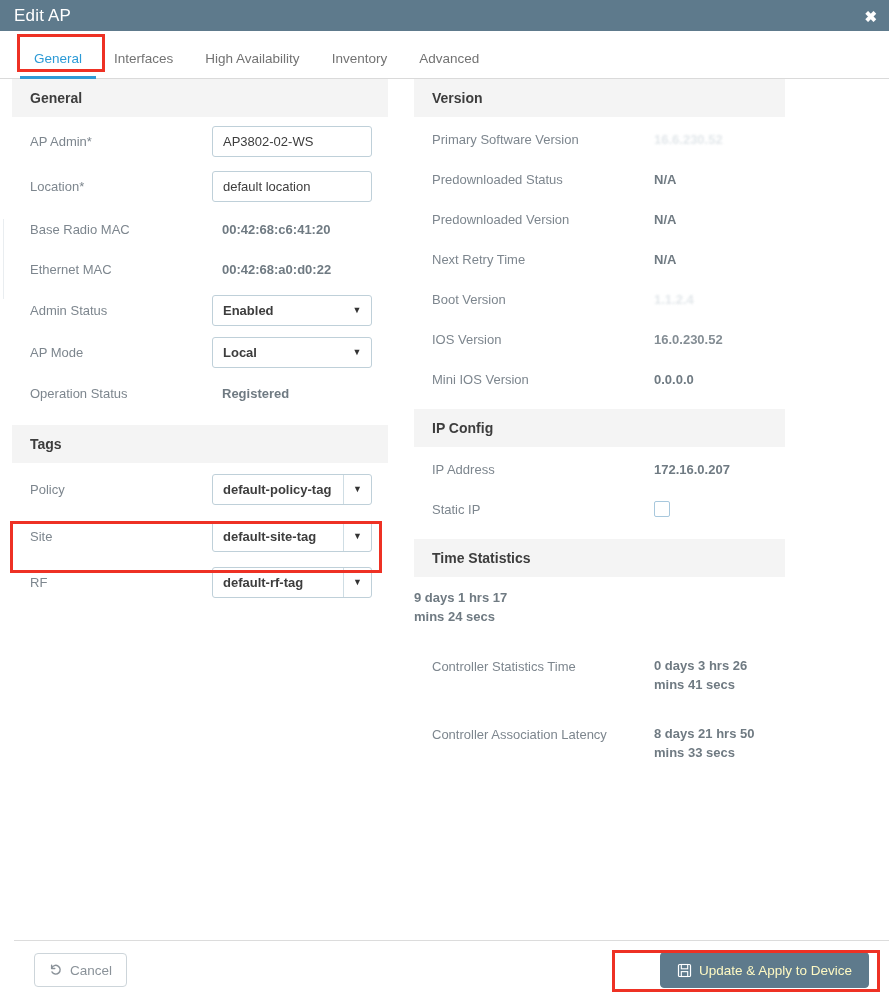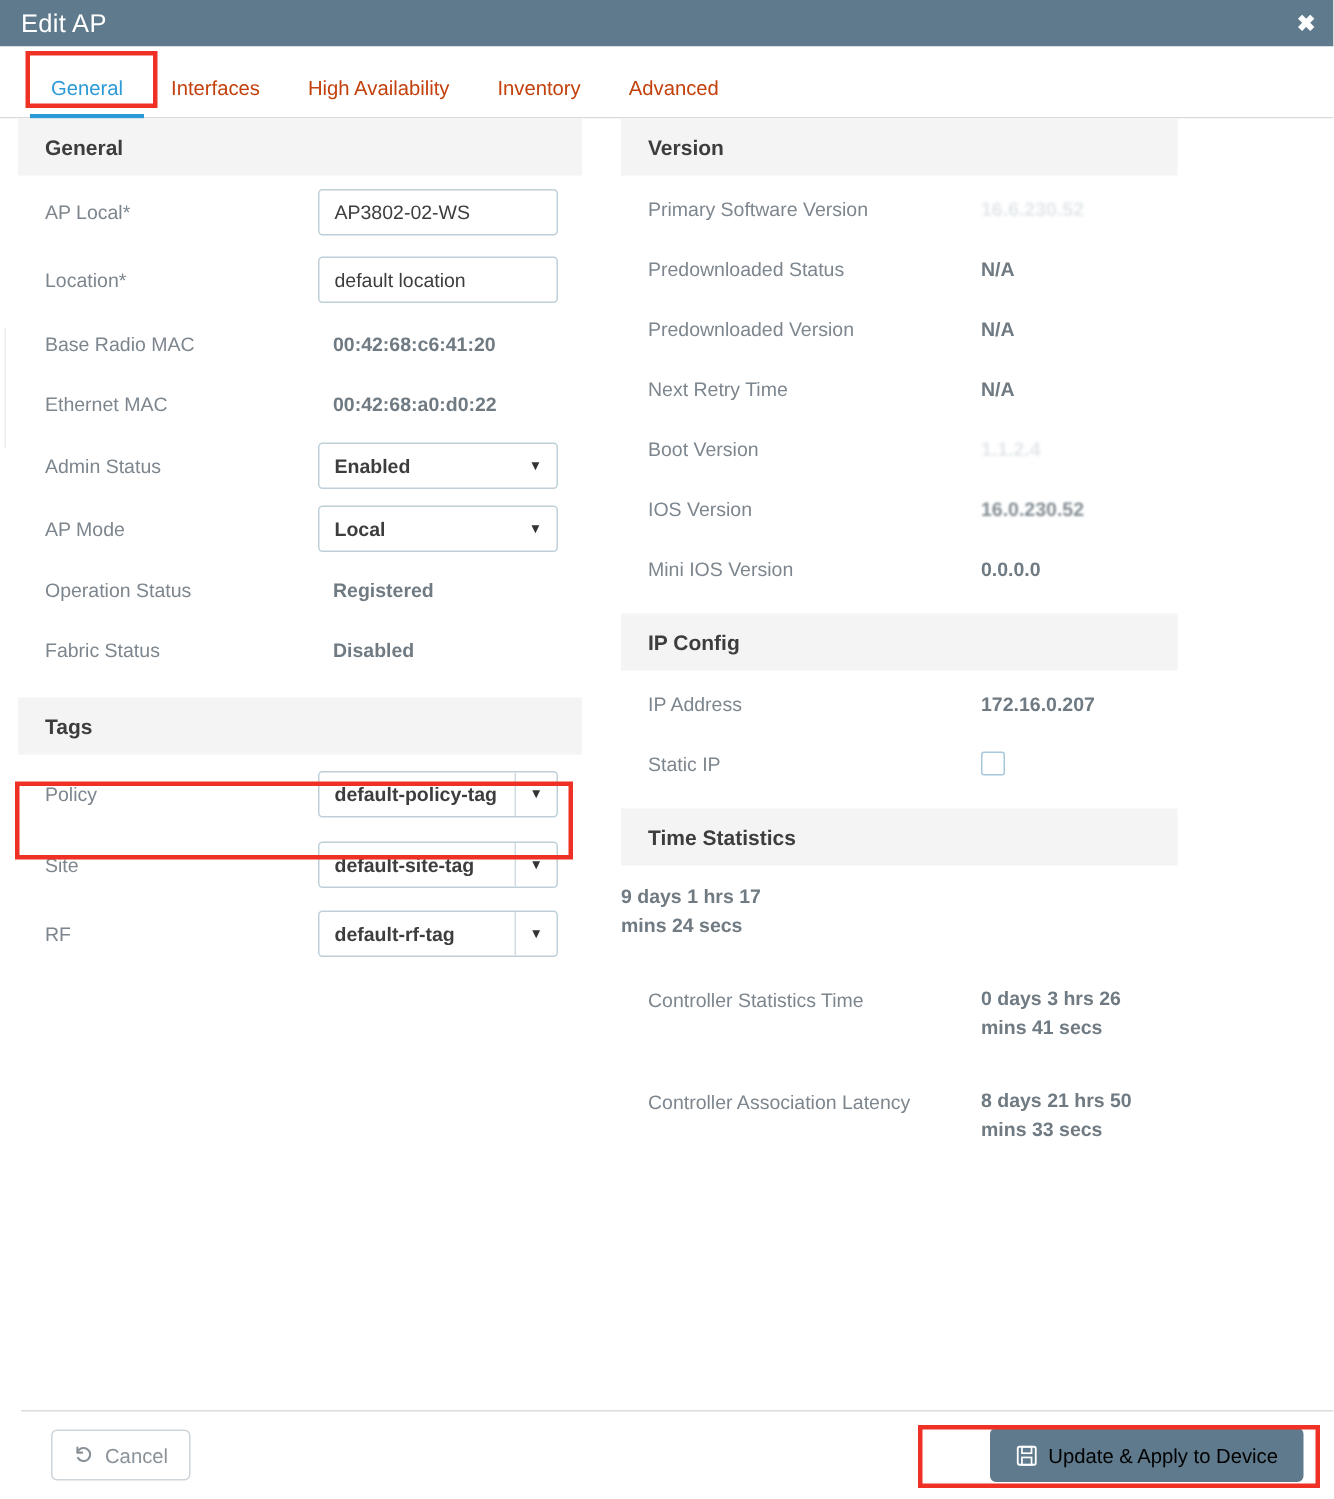--- a/index.html
+++ b/index.html
@@ -37,21 +37,21 @@
   .tabbar {
     height: 48px;
     background: #ffffff;
     border-bottom: 1px solid #dadada;
     display: flex; align-items: flex-end;
     padding-left: 18px;
     position: relative;
   }
   .tab {
     font-size: 13.5px;
-    color: #c2410c;
+    color: #737373;
     padding: 0 16px 12px 16px;
     position: relative;
     cursor: pointer;
     white-space: nowrap;
   }
   .tab.active { color: #2c9ad6; }
   .tab.active::after {
     content:""; position:absolute;
     left: 2px; right: 2px; bottom: -1px; height: 3px;
     background: #2c9ad6;
@@ -181,21 +181,21 @@
     white-space: nowrap;
   }
   .btn-cancel {
     border: 1px solid #cdd5da;
     background: #fff;
     color: #8a9299;
   }
   .btn-primary {
     background: #5e7a8c;
     border: 1px solid #5e7a8c;
-    color: #000000;
+    color: #fef9c3;
     margin-left: auto;
     padding: 0 16px;
     height: 36px;
   }
   .icon-svg { display:block; }
 </style>
 </head>
 <body>
 
 <div class="titlebar">
@@ -214,21 +214,21 @@
 <div class="content">
 
   <div class="edge-line"></div>
   <div class="vsep"></div>
 
   <div class="col-left">
 
     <div class="section-head">General</div>
 
     <div class="row" style="min-height:44px;">
-      <span class="label">AP Local*</span>
+      <span class="label">AP Admin*</span>
       <span class="textfield ctl">AP3802-02-WS</span>
     </div>
 
     <div class="row" style="min-height:46px;">
       <span class="label">Location*</span>
       <span class="textfield ctl">default location</span>
     </div>
 
     <div class="row">
       <span class="label">Base Radio MAC</span>
@@ -254,24 +254,20 @@
         <span class="sel-text">Local</span>
         <span class="caret">▼</span>
       </span>
     </div>
 
     <div class="row">
       <span class="label">Operation Status</span>
       <span class="value val-txt">Registered</span>
     </div>
 
-    <div class="row">
-      <span class="label">Fabric Status</span>
-      <span class="value val-txt">Disabled</span>
-    </div>
 
     <div class="section-head" style="margin-top:12px;">Tags</div>
 
     <div class="row" style="min-height:48px;">
       <span class="label">Policy</span>
       <span class="select split ctl">
         <span class="sel-text">default-policy-tag</span>
         <span class="caret">▼</span>
       </span>
     </div>

